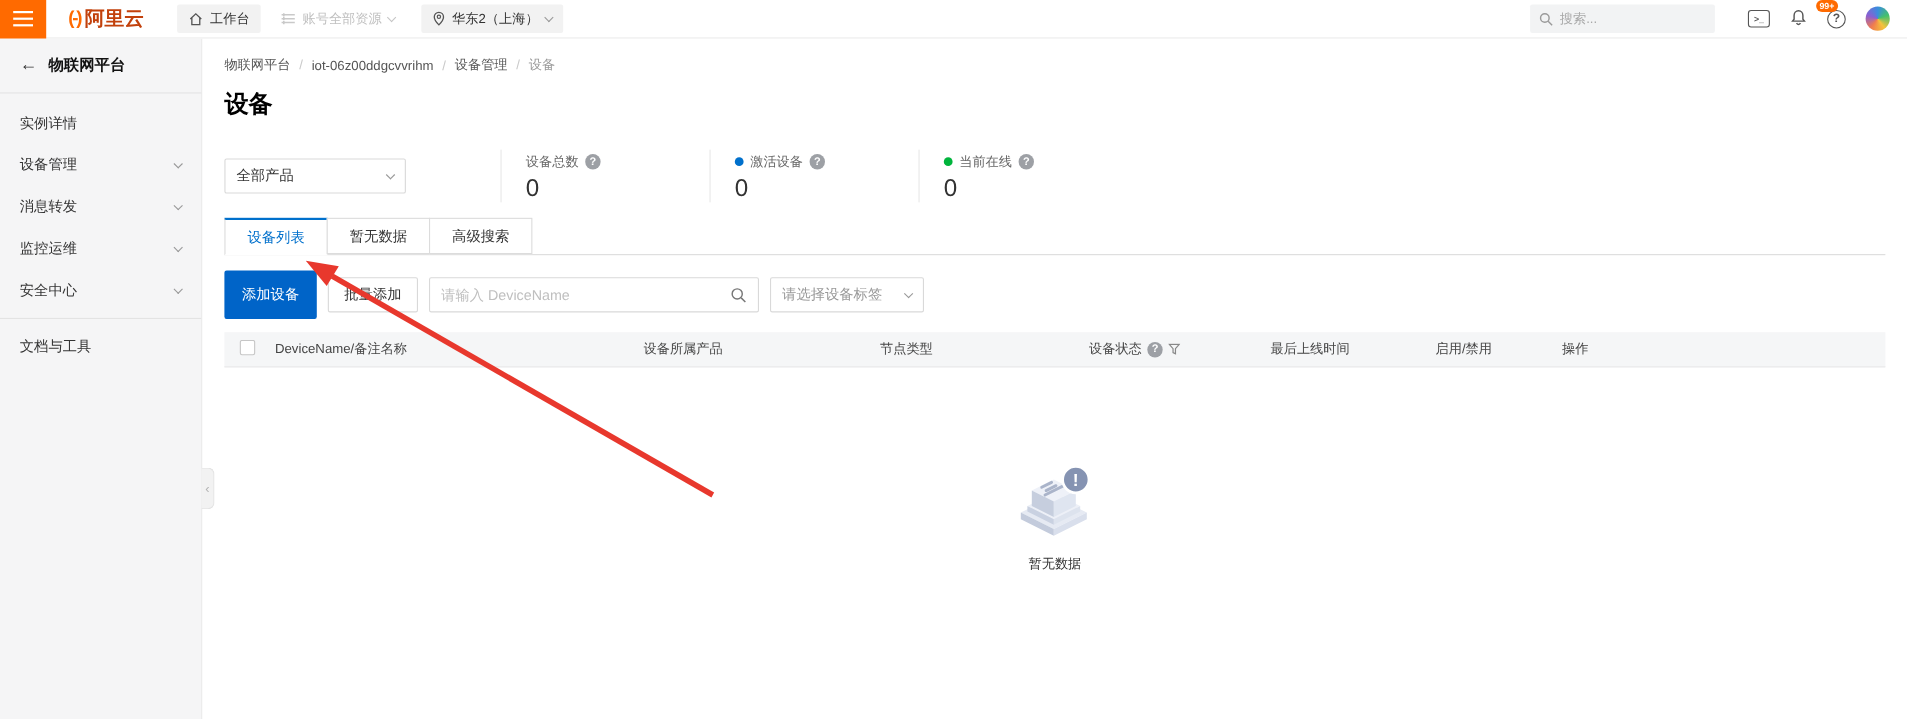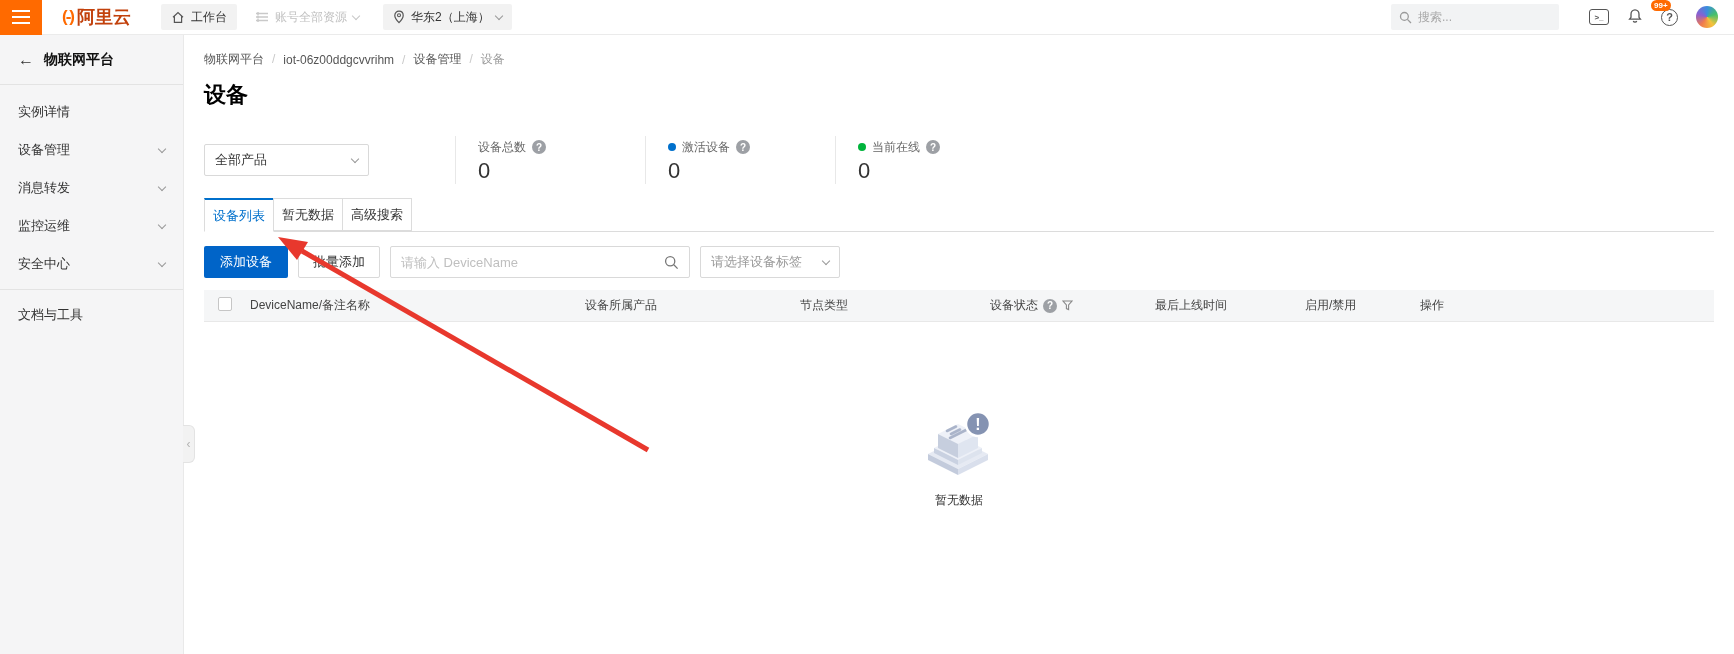--- a/index.html
+++ b/index.html
@@ -57,25 +57,25 @@
   .stats { display: flex; margin-left: 86px; }
   .stat { width: 190px; height: 48px; border-left: 1px solid #e8e8e8; padding-left: 22px; display: flex; flex-direction: column; justify-content: center; }
   .stat-label-row { display: flex; align-items: center; gap: 6px; color: #666; font-size: 12px; }
   .dot { width: 8px; height: 8px; border-radius: 50%; display: inline-block; }
   .dot-blue { background: #0070CC; }
   .dot-green { background: #00B43C; }
   .qicon { width: 14px; height: 14px; border-radius: 50%; background: #9da0a5; color: #fff; font-size: 10px; font-weight: bold; display: inline-flex; align-items: center; justify-content: center; cursor: pointer; }
   .stat-value { font-size: 22px; color: #333; margin-top: 4px; line-height: 1; }
 
   .tabs { display: flex; margin-top: 14px; border-bottom: 1px solid #dcdcdc; align-items: flex-end; }
-  .tab { height: 33px; line-height: 31px; padding: 0 8px; border: 1px solid #dcdcdc; background: #fff; font-size: 13px; color: #333; cursor: pointer; margin-right: -1px; position: relative; }
+  .tab { height: 33px; line-height: 31px; padding: 0 20px; border: 1px solid #dcdcdc; background: #fff; font-size: 13px; color: #333; cursor: pointer; margin-right: -1px; position: relative; }
   .tab.active { border-top: 2px solid #0070CC; color: #0070CC; margin-bottom: -1px; border-bottom: 1px solid #fff; height: 34px; }
 
   .toolbar { display: flex; align-items: center; margin-top: 14px; gap: 10px; }
-  .btn-primary { height: 32px; padding: 0 16px; background: #0064C8; color: #fff; border: none; border-radius: 2px; font-size: 13px; cursor: pointer; font-family: "Liberation Sans", sans-serif; }
+  .btn-primary { height: 44px; padding: 0 16px; background: #0064C8; color: #fff; border: none; border-radius: 2px; font-size: 13px; cursor: pointer; font-family: "Liberation Sans", sans-serif; }
   .btn-default { height: 32px; padding: 0 14px; background: #fff; color: #333; border: 1px solid #d9d9d9; border-radius: 2px; font-size: 13px; cursor: pointer; font-family: "Liberation Sans", sans-serif; }
   .sel-field { width: 142px; }
   .device-input { width: 300px; height: 32px; border: 1px solid #d9d9d9; border-radius: 2px; display: flex; align-items: center; padding: 0 10px; gap: 8px; background: #fff; }
   .device-input input { flex: 1; border: none; outline: none; font-size: 13px; font-family: "Liberation Sans", sans-serif; color: #333; }
   .device-input input::placeholder { color: #bfbfbf; }
   .sel-tag { width: 140px; color: #999; }
 
   .table-header { display: flex; align-items: center; margin-top: 12px; height: 32px; background: #f5f6f7; border-bottom: 1px solid #e8e8e8; font-size: 12px; color: #444; }
   .th { white-space: nowrap; overflow: hidden; }
   .col-check { width: 46px; padding-left: 14px; }

